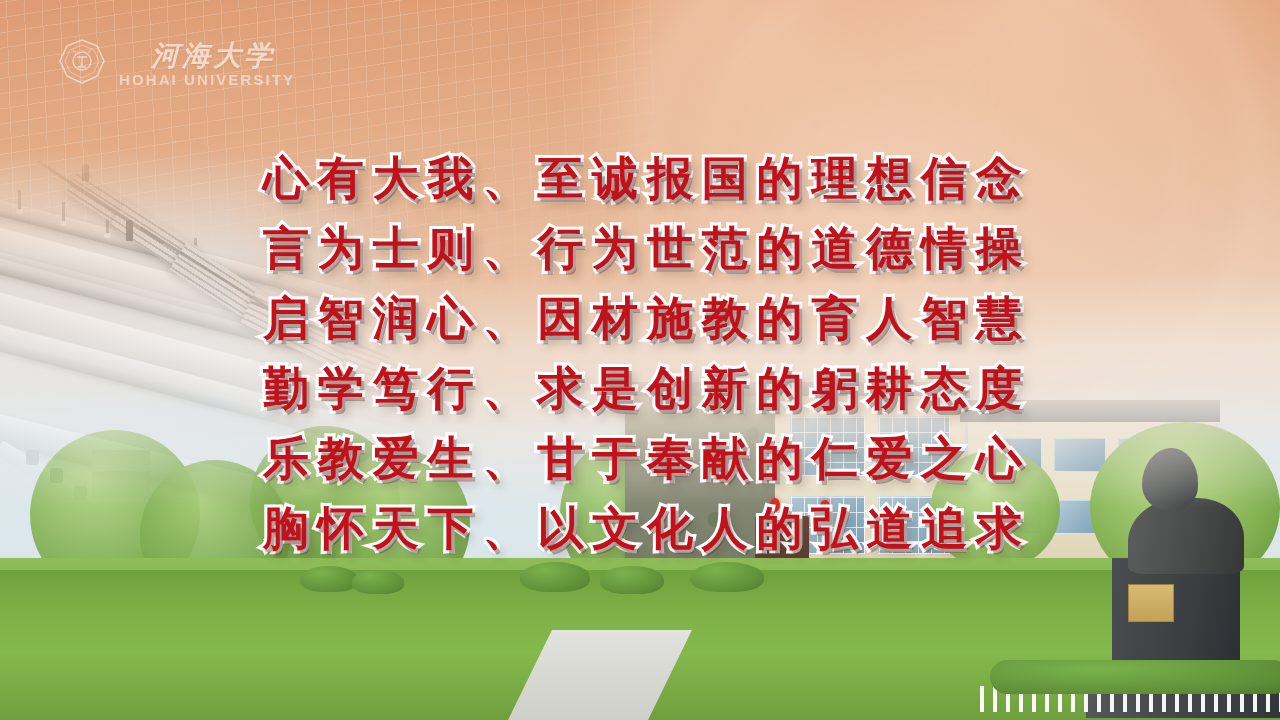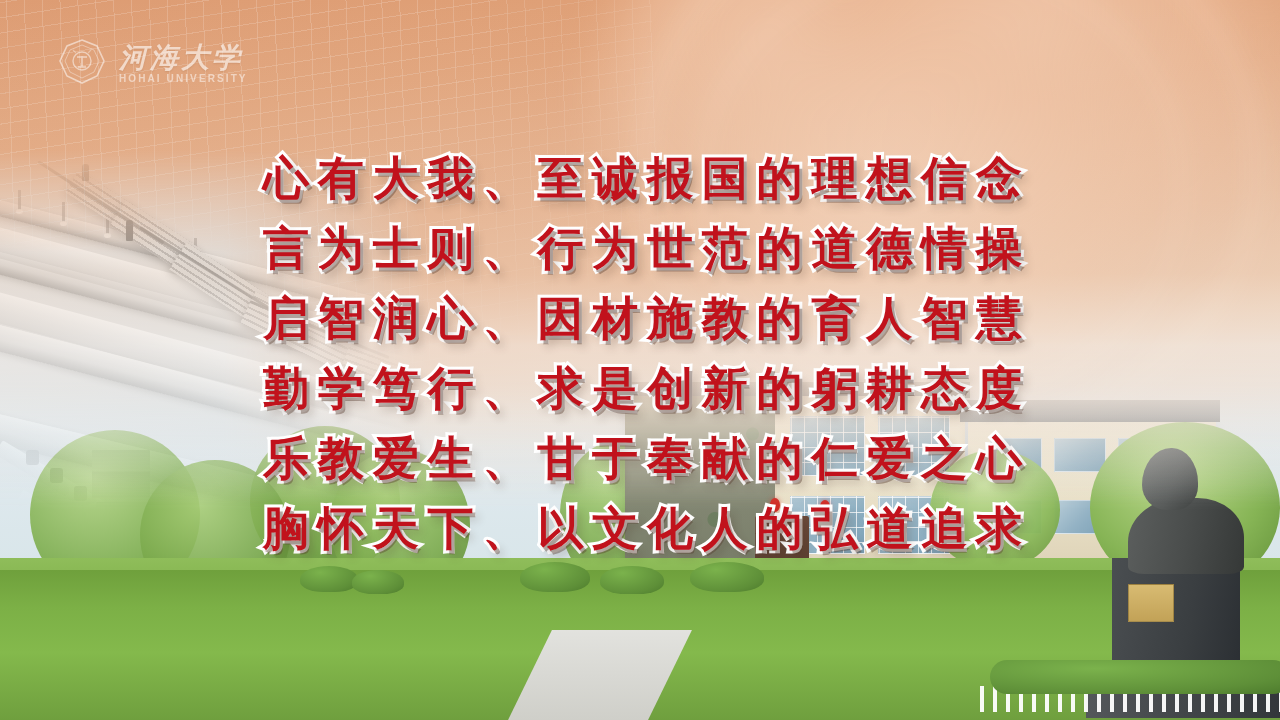--- a/index.html
+++ b/index.html
@@ -370,23 +370,24 @@
   }
   .logo-cn {
     font-size: 28px;
     line-height: 1;
     color: rgba(255,255,255,0.96);
     font-family: "DejaVu Serif", "Liberation Serif", serif;
     font-weight: 700;
     letter-spacing: 3px;
     font-style: italic;
     text-shadow: 0 1px 2px rgba(150,95,60,0.35);
+    margin-left: 32px;
   }
   .logo-en {
-    font-size: 10px;
+    font-size: 15px;
     line-height: 1;
     color: rgba(255,255,255,0.82);
     letter-spacing: 2.1px;
     font-weight: 600;
   }
 
   
   .title {
     position: absolute;
     left: 0;

